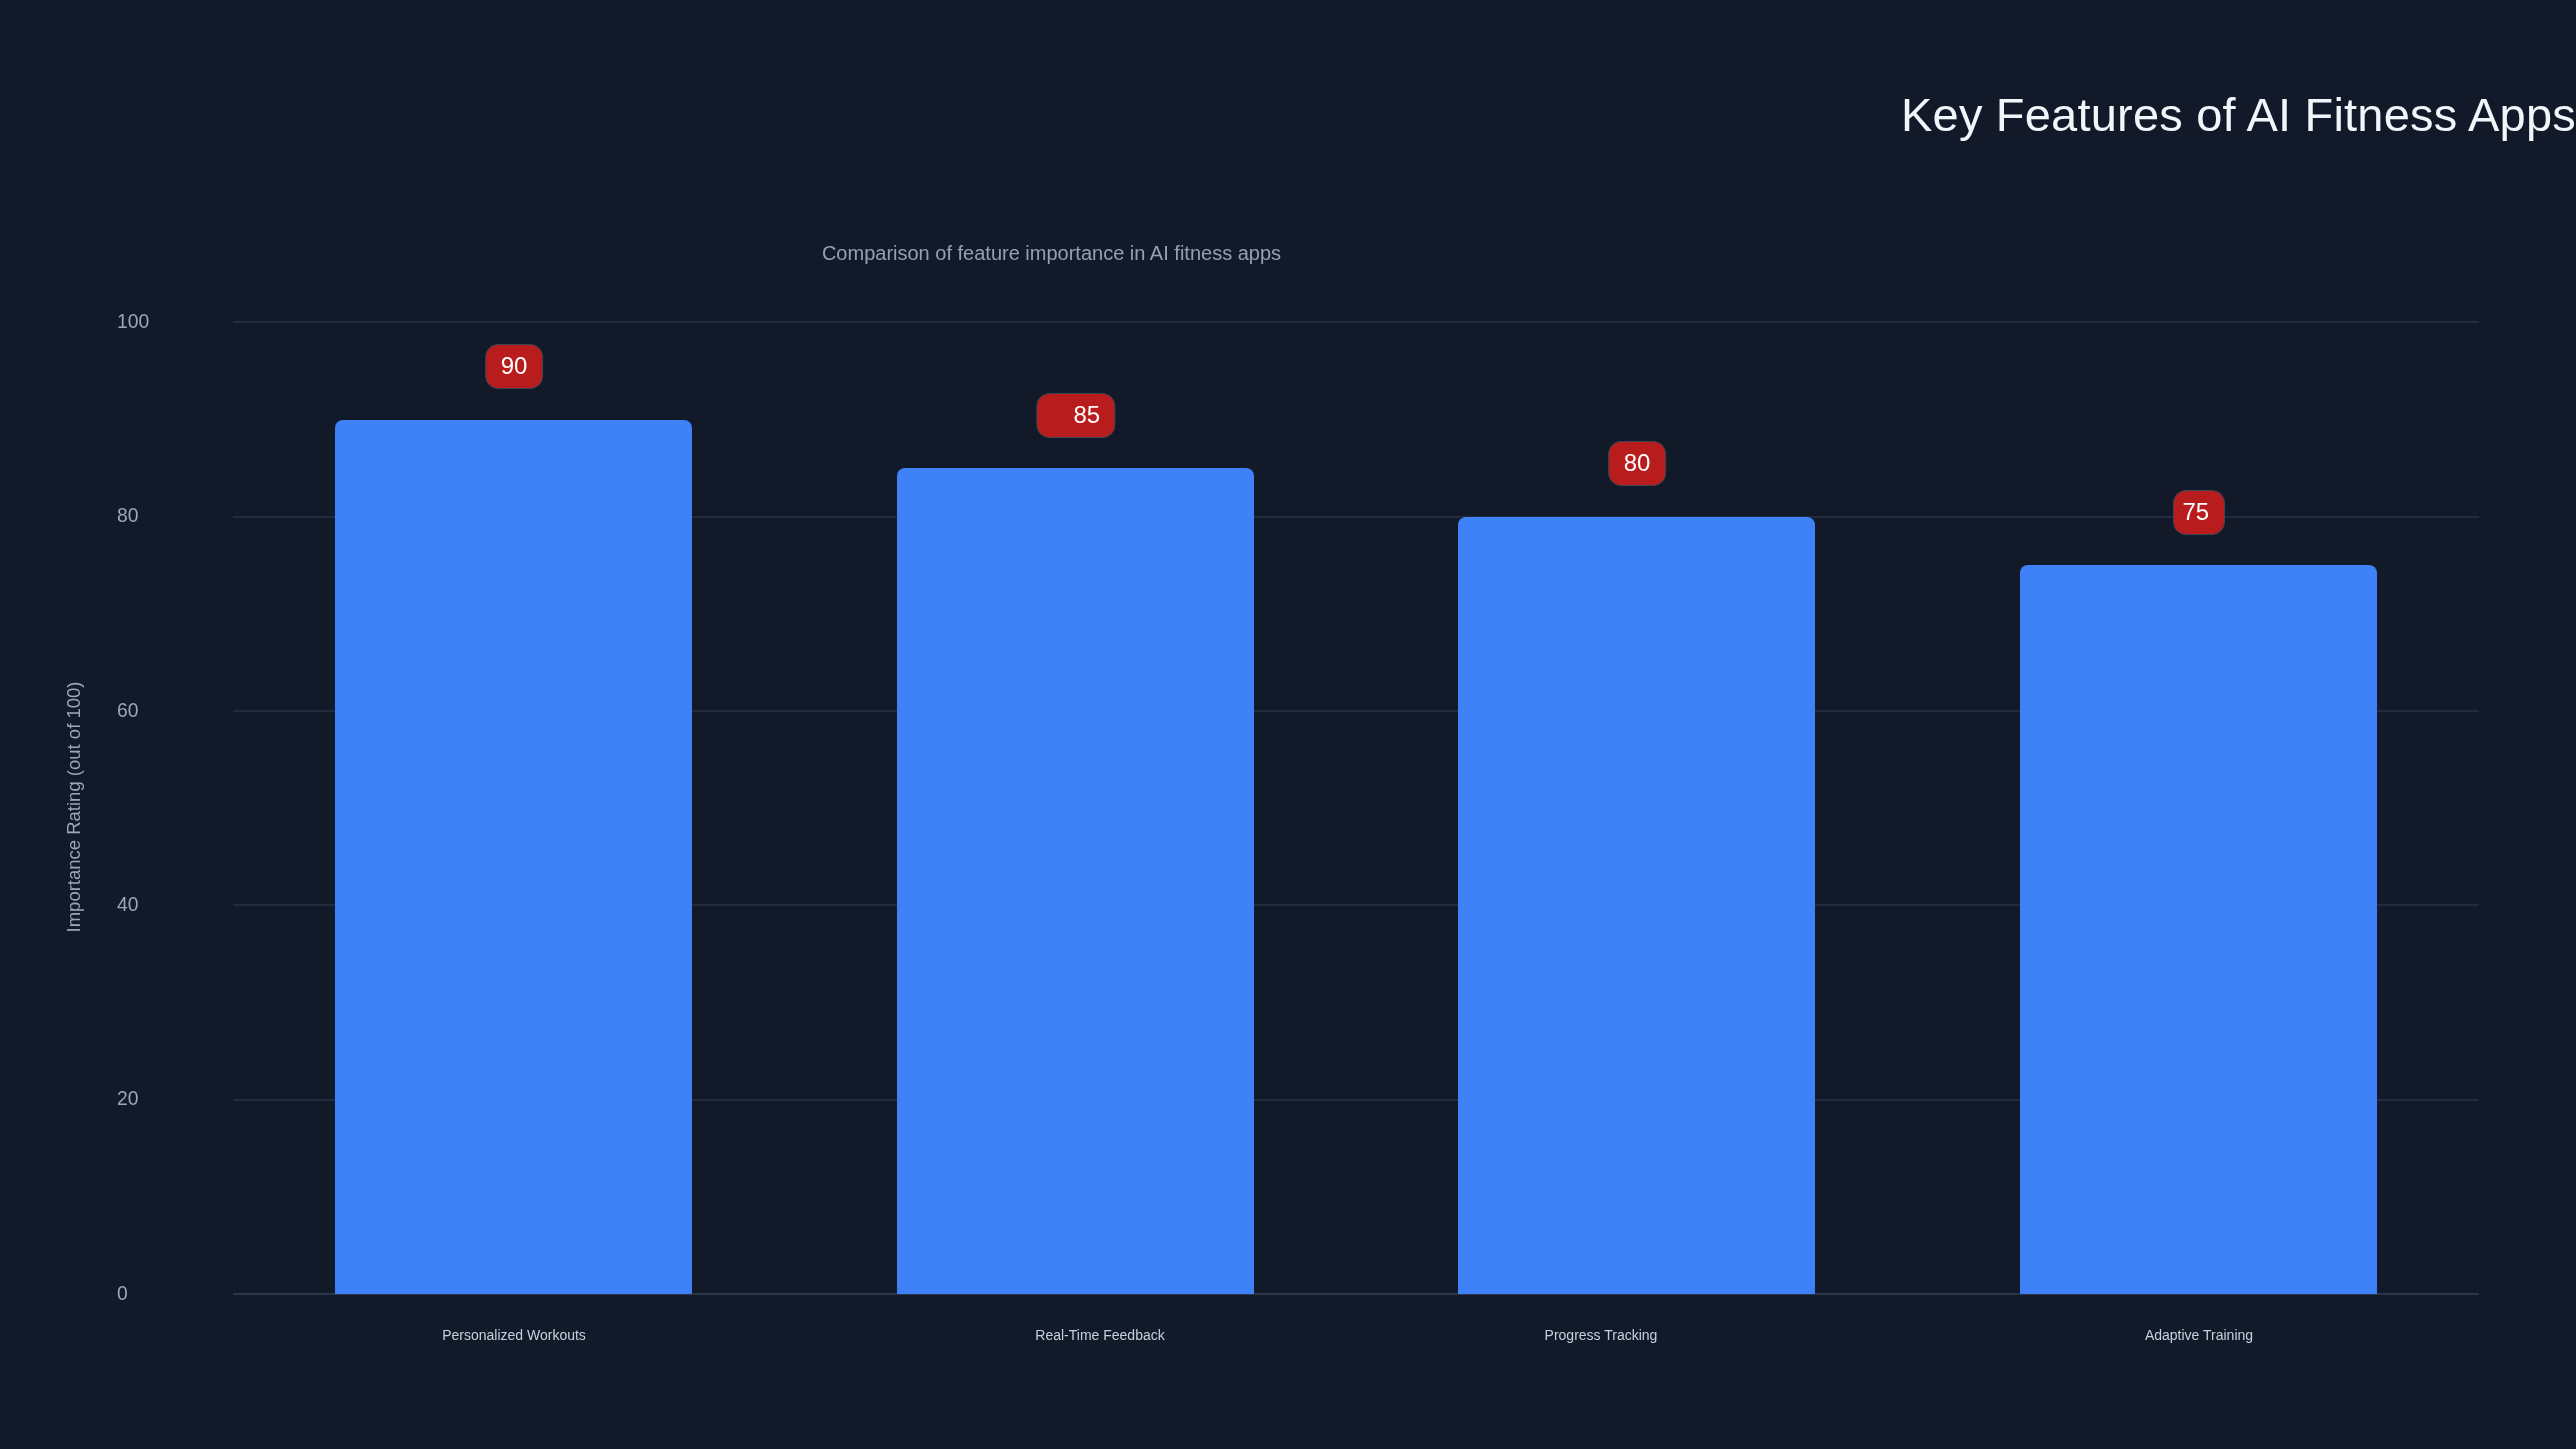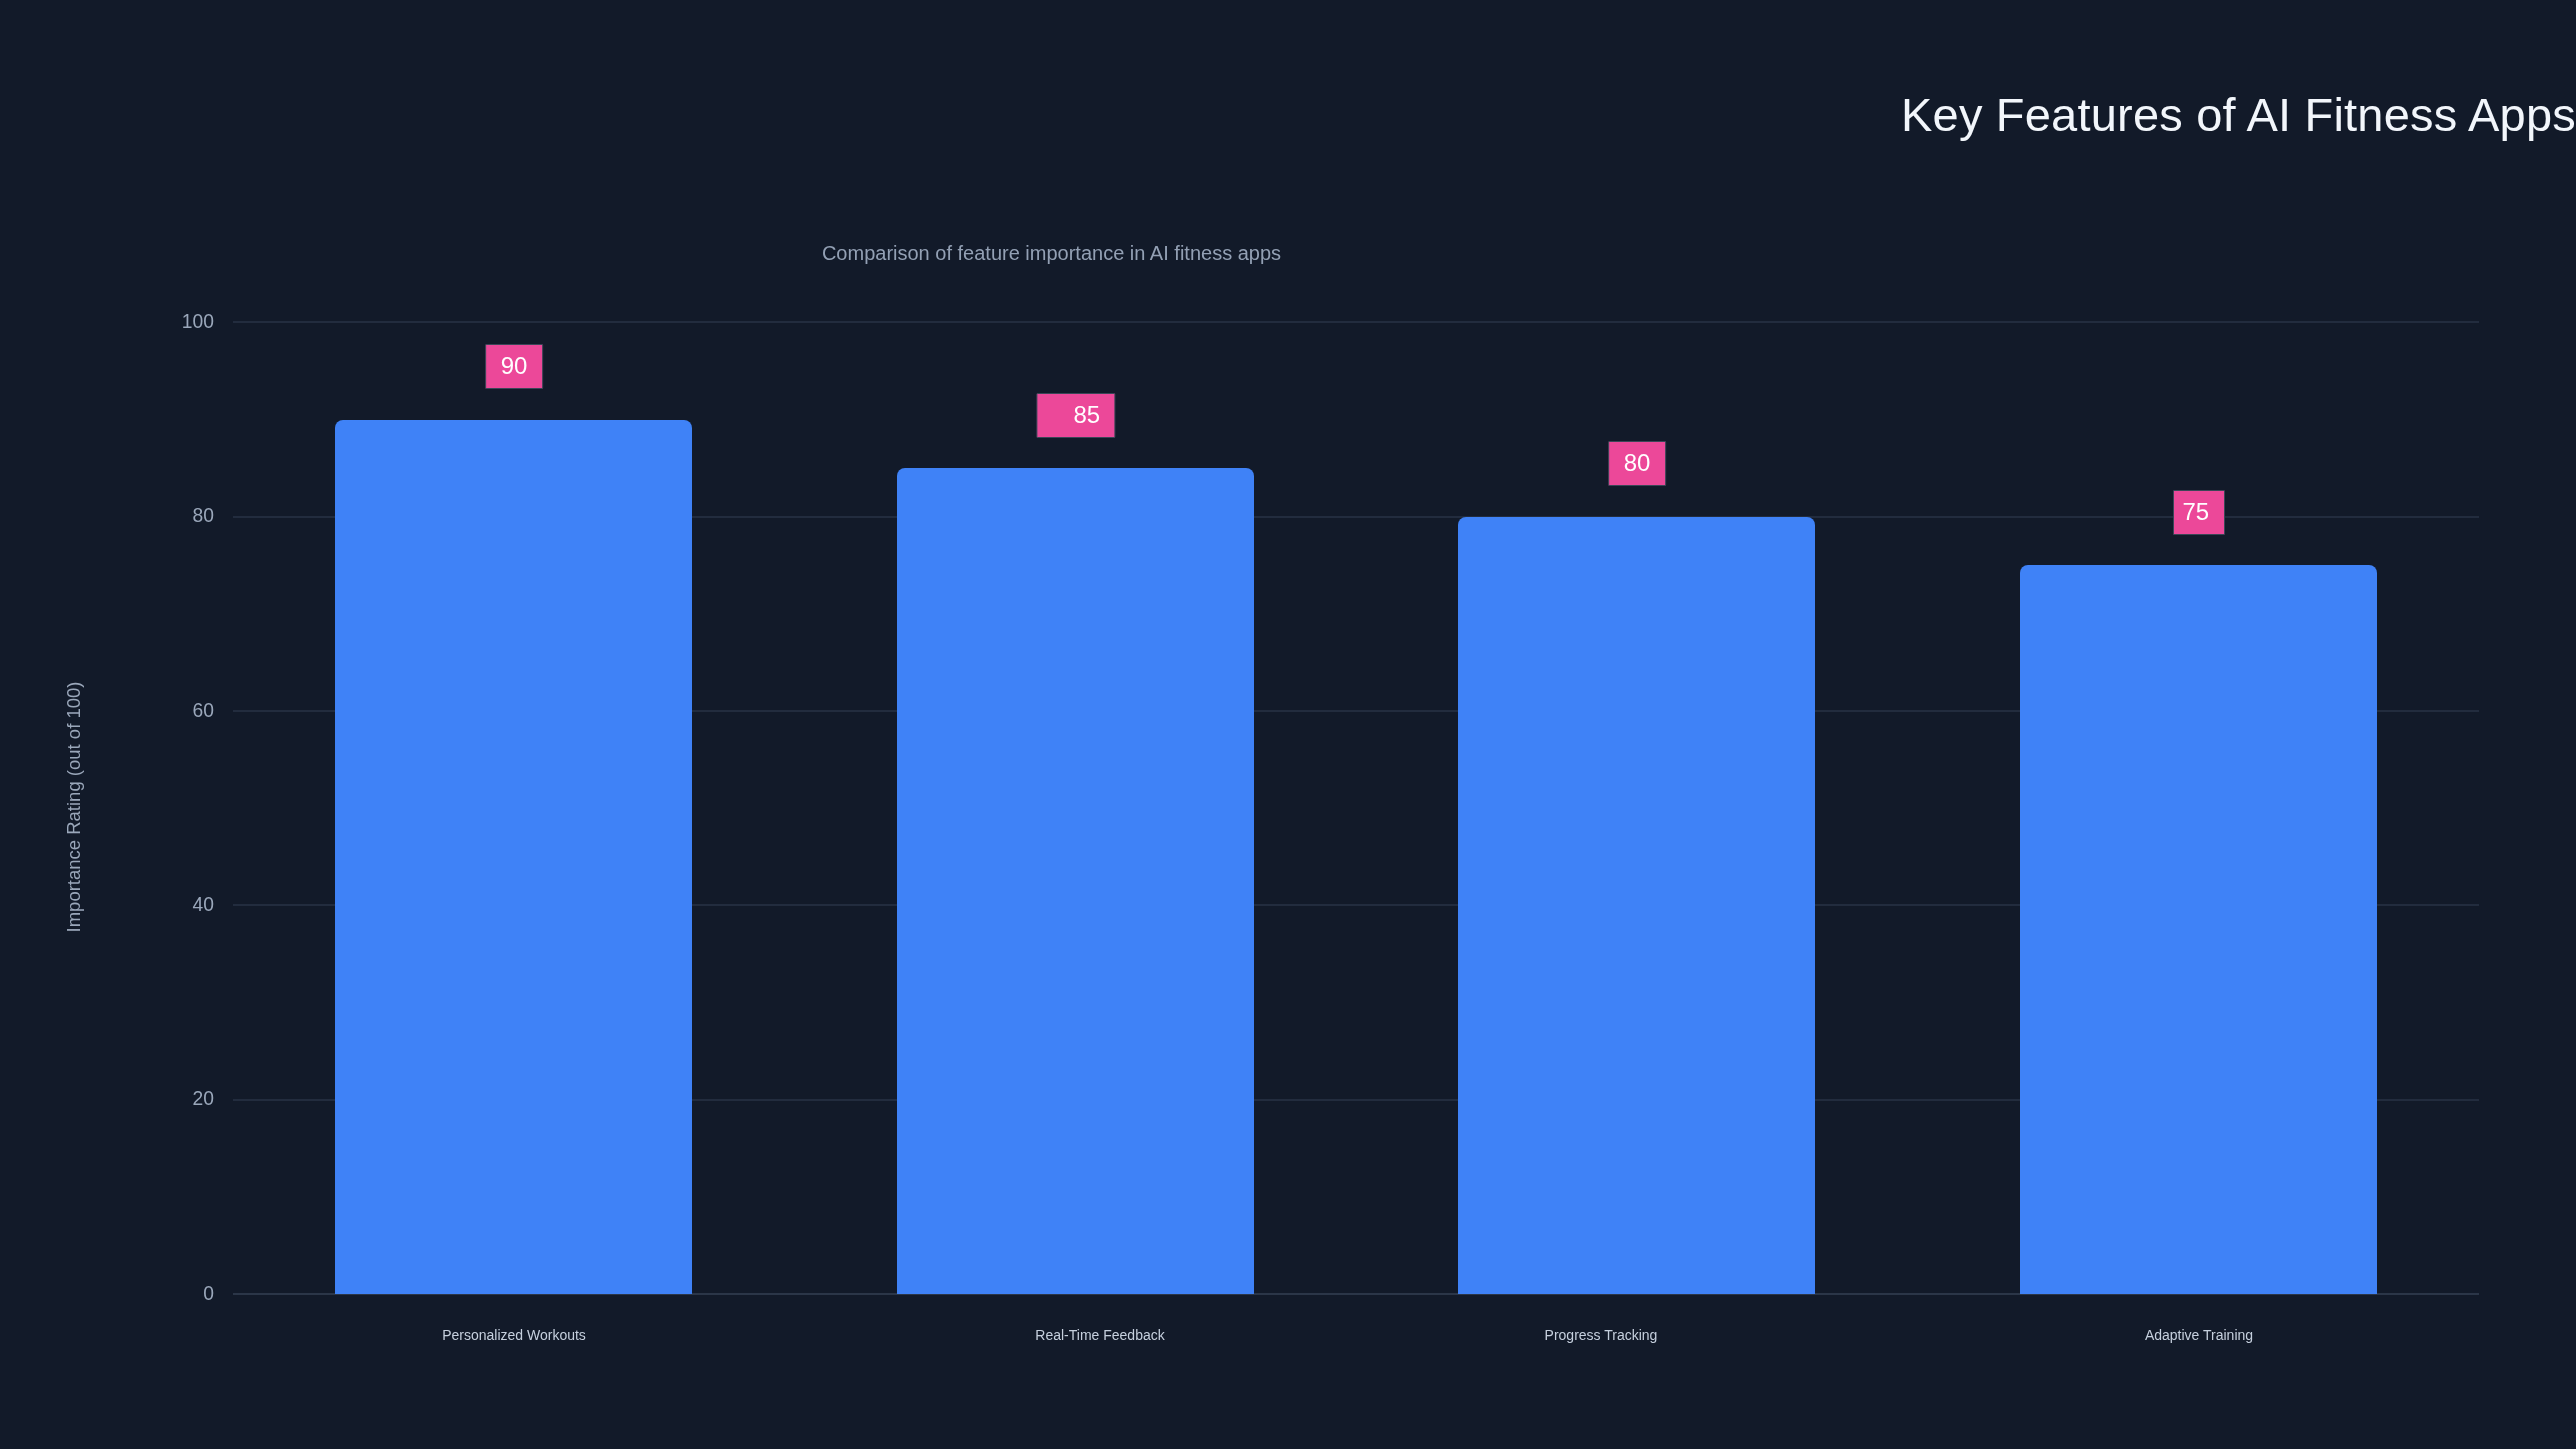--- a/index.html
+++ b/index.html
@@ -64,21 +64,21 @@
     width: 2246px;
     height: 1.6px;
     background: #222c3e;
   }
   .gridline.baseline {
     background: #2b3648;
   }
   .ytick {
     position: absolute;
     width: 97px;
-    text-align: right;
+    text-align: left;
     font-size: 19.3px;
     color: #9aa7ba;
     transform: translateY(-50%);
     left: 117px;
   }
 
   .y-axis-title {
     position: absolute;
     left: 74px;
     top: 807px;
@@ -96,22 +96,22 @@
     border-radius: 8px 8px 0 0;
   }
 
   
   .value-badge {
     position: absolute;
     transform: translateX(-50%);
     min-width: 52px;
     padding: 8.9px 14.5px 10.5px;
     border: 1.6px solid #3b4657;
-    border-radius: 1px;
-    background: #ec4899;
+    border-radius: 13px;
+    background: #b91c1c;
     color: #ffffff;
     font-size: 24px;
     text-align: center;
     line-height: 1;
     box-sizing: border-box;
   }
 
   
   .x-label {
     position: absolute;

